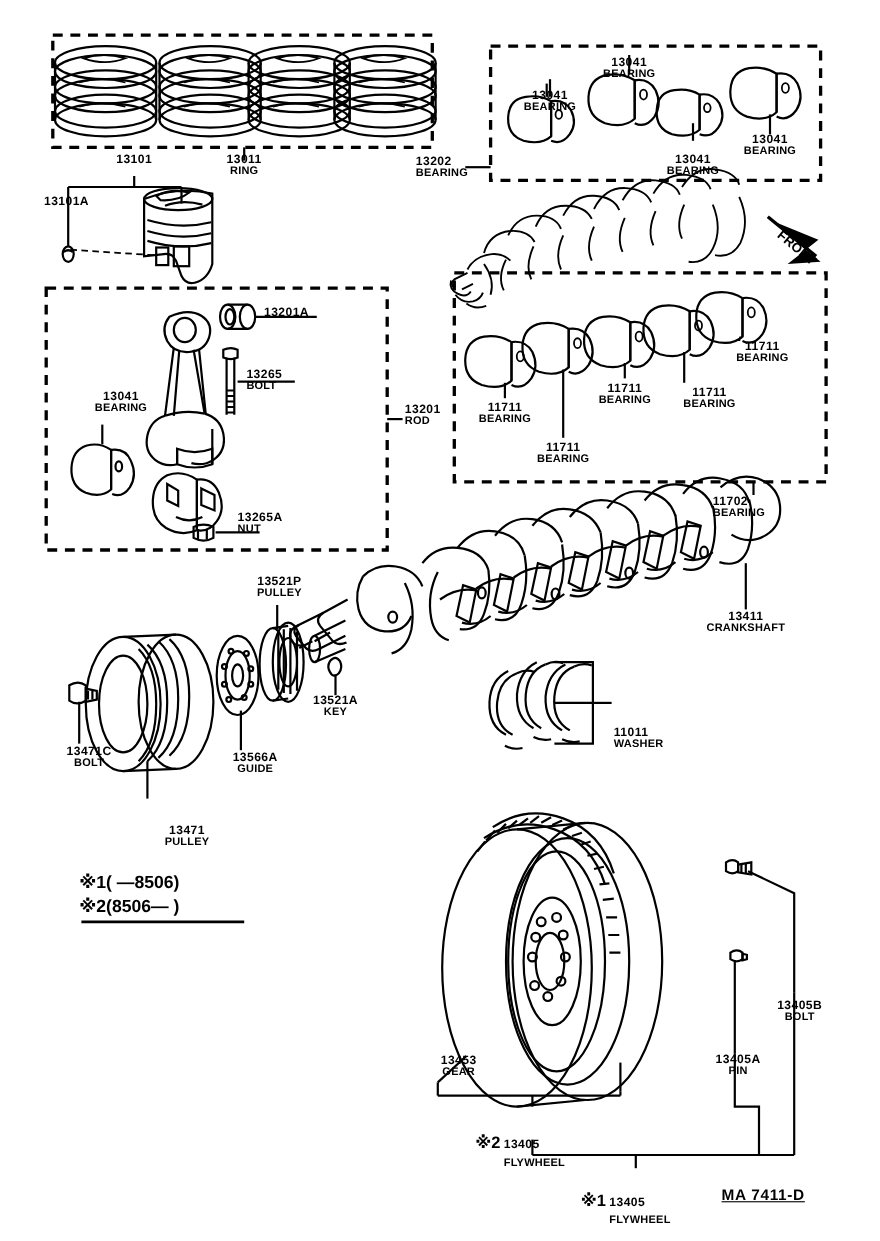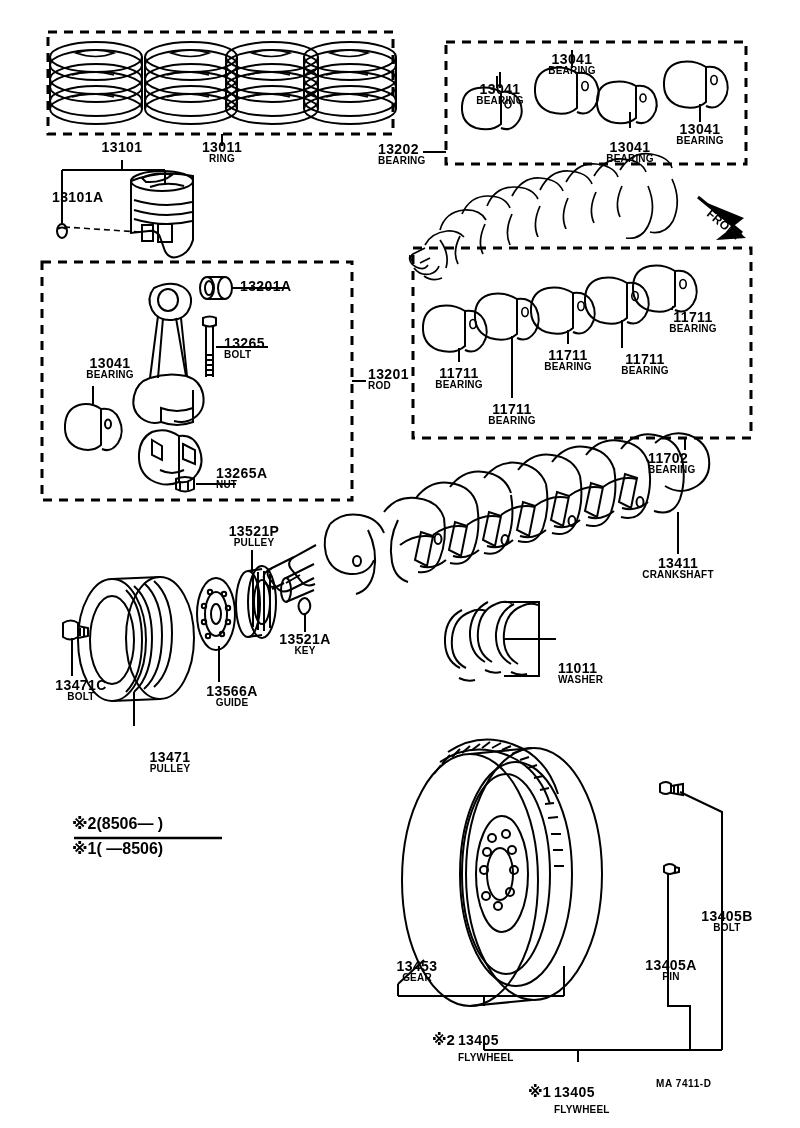--- a/index.html
+++ b/index.html
@@ -1,26 +1,26 @@
 <!DOCTYPE html>
 <html><head>
 <meta charset="utf-8">
 <style>
   html,body{margin:0;padding:0;background:#ffffff;}
   body{width:800px;height:1128px;position:relative;overflow:hidden;
        font-family:"Liberation Sans","DejaVu Sans",sans-serif;color:#000;}
   #sheet{position:absolute;inset:0;width:800px;height:1128px;}
   svg{position:absolute;left:0;top:0;width:800px;height:1128px;overflow:visible;}
   .lbl{position:absolute;white-space:nowrap;font-weight:700;line-height:1.0;}
-  .num{font-size:14px;letter-spacing:0.4px;}
+  .num{font-size:11px;letter-spacing:0.4px;}
   .sub{font-size:10px;letter-spacing:0.2px;font-weight:700;}
   .ctr{text-align:center;transform:translateX(-50%);}
   .lft{text-align:left;}
   .note{position:absolute;font-size:16px;font-weight:700;white-space:nowrap;}
-  .code{position:absolute;font-size:10px;font-weight:700;letter-spacing:0.6px;}
+  .code{position:absolute;font-size:14px;font-weight:700;letter-spacing:0.6px;text-decoration:underline;}
   .mark{font-size:15px;font-weight:700;}
 </style>
 </head>
 <body>
 
 <div id="sheet">
 
 <svg viewBox="0 0 800 1128">
   <defs>
     <g id="ringstack">
@@ -384,21 +384,21 @@
 
 <div class="lbl ctr" style="left:222px;top:140px;">
   <div class="num">13011</div>
   <div class="sub">RING</div>
 </div>
 
 <div class="lbl ctr" style="left:122px;top:140px;">
   <div class="num">13101</div>
 </div>
 
-<div class="lbl lft" style="left:52px;top:178px;margin-top:12px;">
+<div class="lbl lft" style="left:40px;top:178px;">
   <div class="num">13101A</div>
 </div>
 
 <div class="lbl lft" style="left:378px;top:142px;">
   <div class="num">13202</div>
   <div class="sub">BEARING</div>
 </div>
 
 <div class="lbl ctr" style="left:500px;top:82px;">
   <div class="num">13041</div>
@@ -537,21 +537,21 @@
 <div class="lbl" style="left:528px;top:1084px;">
   <div style="display:flex;align-items:flex-start;gap:3px;">
     <span class="mark">※1</span>
     <span>
       <span class="num">13405</span><br>
       <span class="sub">FLYWHEEL</span>
     </span>
   </div>
 </div>
 
-<div class="note" style="left:72px;top:792px;margin-top:47px;">
+<div class="note" style="left:72px;top:792px;">
   <span>※1</span><span>(      —8506)</span>
 </div>
 <div class="note" style="left:72px;top:814px;text-align:right;">
   <span>※2</span><span>(8506—         )</span>
 </div>
 
 <div class="code" style="left:656px;top:1078px;">MA  7411-D</div>
 
 </div>
 

